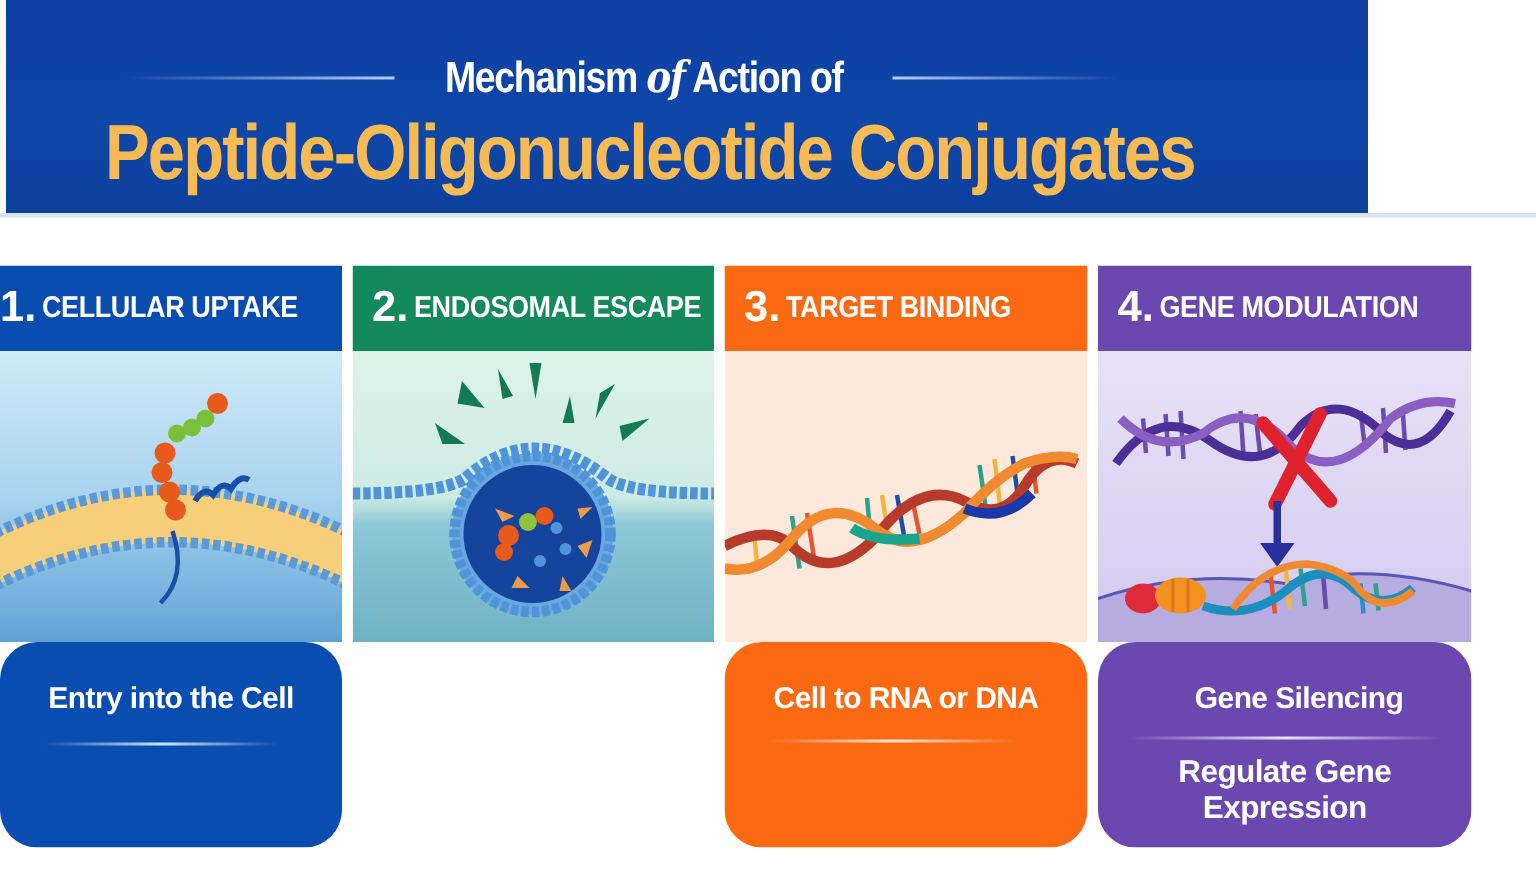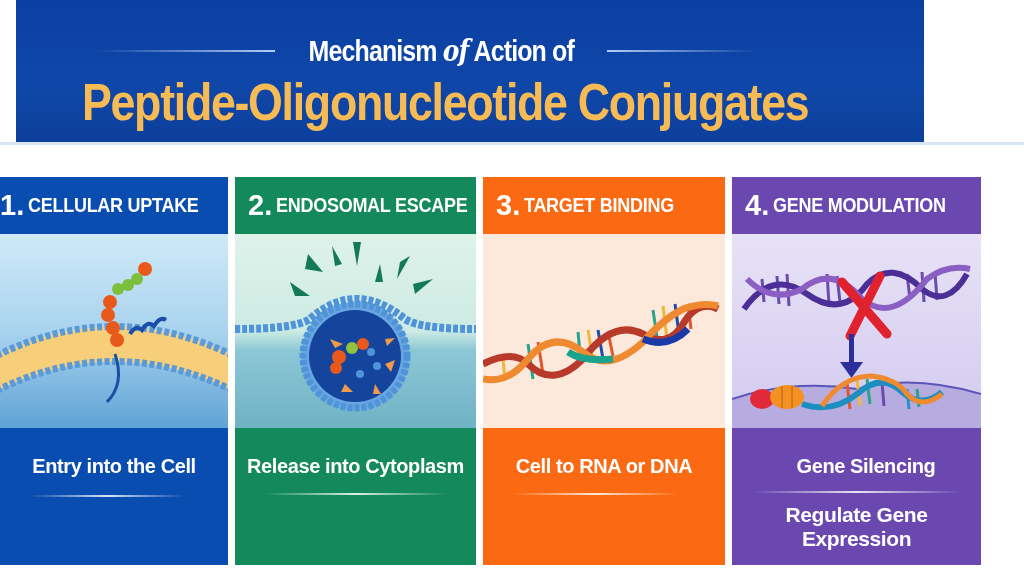--- a/index.html
+++ b/index.html
@@ -1,37 +1,37 @@
 <!DOCTYPE html>
 <html><head>
 <meta charset="utf-8">
 <style>
   * { margin:0; padding:0; box-sizing:border-box; }
   html, body { width:1024px; height:586px; overflow:hidden; background:#ffffff; }
   body { position:relative; font-family:"Liberation Sans", "DejaVu Sans", sans-serif; }
 
-  .banner { position:absolute; left:16px; top:0; width:908px; height:142px;
+  .banner { position:absolute; left:4px; top:0; width:908px; height:142px;
     background:linear-gradient(180deg,#0c3fa2 0%,#0f47a8 60%,#0d3f9c 100%); }
   .banner-under { position:absolute; left:0; top:142px; width:1024px; height:3px; background:#d9e4f3; }
   .subtitle-row { position:absolute; top:34px; left:0; width:820px; display:flex; align-items:center; justify-content:center; }
   .rule { height:2px; width:180px; }
   .rule.left { background:linear-gradient(90deg,rgba(255,255,255,0),rgba(200,220,255,.9)); margin-right:12px; }
   .rule.right { background:linear-gradient(90deg,rgba(200,220,255,.9),rgba(255,255,255,0)); margin-left:12px; width:150px; }
   .subtitle { color:#ffffff; font-size:29px; font-weight:bold; letter-spacing:-1px; transform:scaleX(.86); white-space:nowrap; }
   .subtitle i { font-style:italic; font-family:"DejaVu Serif", serif; }
   .title { position:absolute; top:72px; left:66px; color:#f7bb55; font-size:52px; font-weight:bold;
     letter-spacing:-1.5px; white-space:nowrap; transform:scaleX(.86); transform-origin:left center; }
 
   .panel { position:absolute; top:177px; height:388px; overflow:hidden; }
   .panel-head { position:absolute; left:0; top:0; width:100%; height:57px; display:flex; align-items:center; }
   .panel-head .num { color:#fff; font-size:29px; font-weight:bold; margin-right:4px; }
   .panel-head .lbl { color:#fff; font-size:20px; font-weight:bold; letter-spacing:-.3px; transform:scaleX(.9); transform-origin:left center; white-space:nowrap; }
   .panel-art { position:absolute; left:0; top:57px; width:100%; height:194px; }
   .panel-art svg { width:100%; height:100%; display:block; }
-  .panel-foot { position:absolute; left:0; top:251px; width:100%; height:137px; }
+  .panel-foot { position:absolute; left:0; top:251px; width:100%; height:137px;border-radius:25px; }
   .foot-text { position:absolute; left:0; width:100%; text-align:center; color:#fff; font-size:20px; font-weight:bold; letter-spacing:-.4px; }
   .foot-rule { position:absolute; height:2px; background:linear-gradient(90deg,rgba(255,255,255,0),rgba(255,255,255,.85),rgba(255,255,255,0)); }
 
   #p1 { left:0; width:228px; }
   #p1 .panel-head, #p1 .panel-foot { background:#0a4db0; }
   #p2 { left:235px; width:241px; }
   #p2 .panel-head, #p2 .panel-foot { background:#13895c; }
   #p3 { left:483px; width:242px; }
   #p3 .panel-head, #p3 .panel-foot { background:#fb6a12; }
   #p4 { left:732px; width:249px; }
@@ -119,24 +119,20 @@
       <circle cx="128" cy="110" r="6" fill="#e85a1c"></circle>
       <circle cx="136" cy="118" r="4" fill="#4f93d8"></circle>
       <circle cx="142" cy="132" r="4" fill="#4f93d8"></circle>
       <circle cx="125" cy="140" r="4" fill="#4f93d8"></circle>
       <polygon points="95,105 108,110 100,114" fill="#f09a4c"></polygon>
       <polygon points="150,130 160,126 156,138" fill="#f09a4c"></polygon>
       <polygon points="110,150 118,158 106,158" fill="#f09a4c"></polygon>
       <polygon points="140,150 146,160 138,160" fill="#f09a4c"></polygon>
       <polygon points="150,105 160,104 152,112" fill="#f09a4c"></polygon>
     </svg>
-  </div>
-  <div class="panel-foot">
-    <div class="foot-text" style="top:27px;">Release into Cytoplasm</div>
-    <div class="foot-rule" style="left:28px; width:185px; top:65px;"></div>
   </div>
 </div>
 
 <div class="panel" id="p3">
   <div class="panel-head" style="padding-left:13px;">
     <span class="num">3.</span>
     <span class="lbl">TARGET BINDING</span>
   </div>
   <div class="panel-art">
     <svg viewBox="0 0 242 194" preserveAspectRatio="none">

